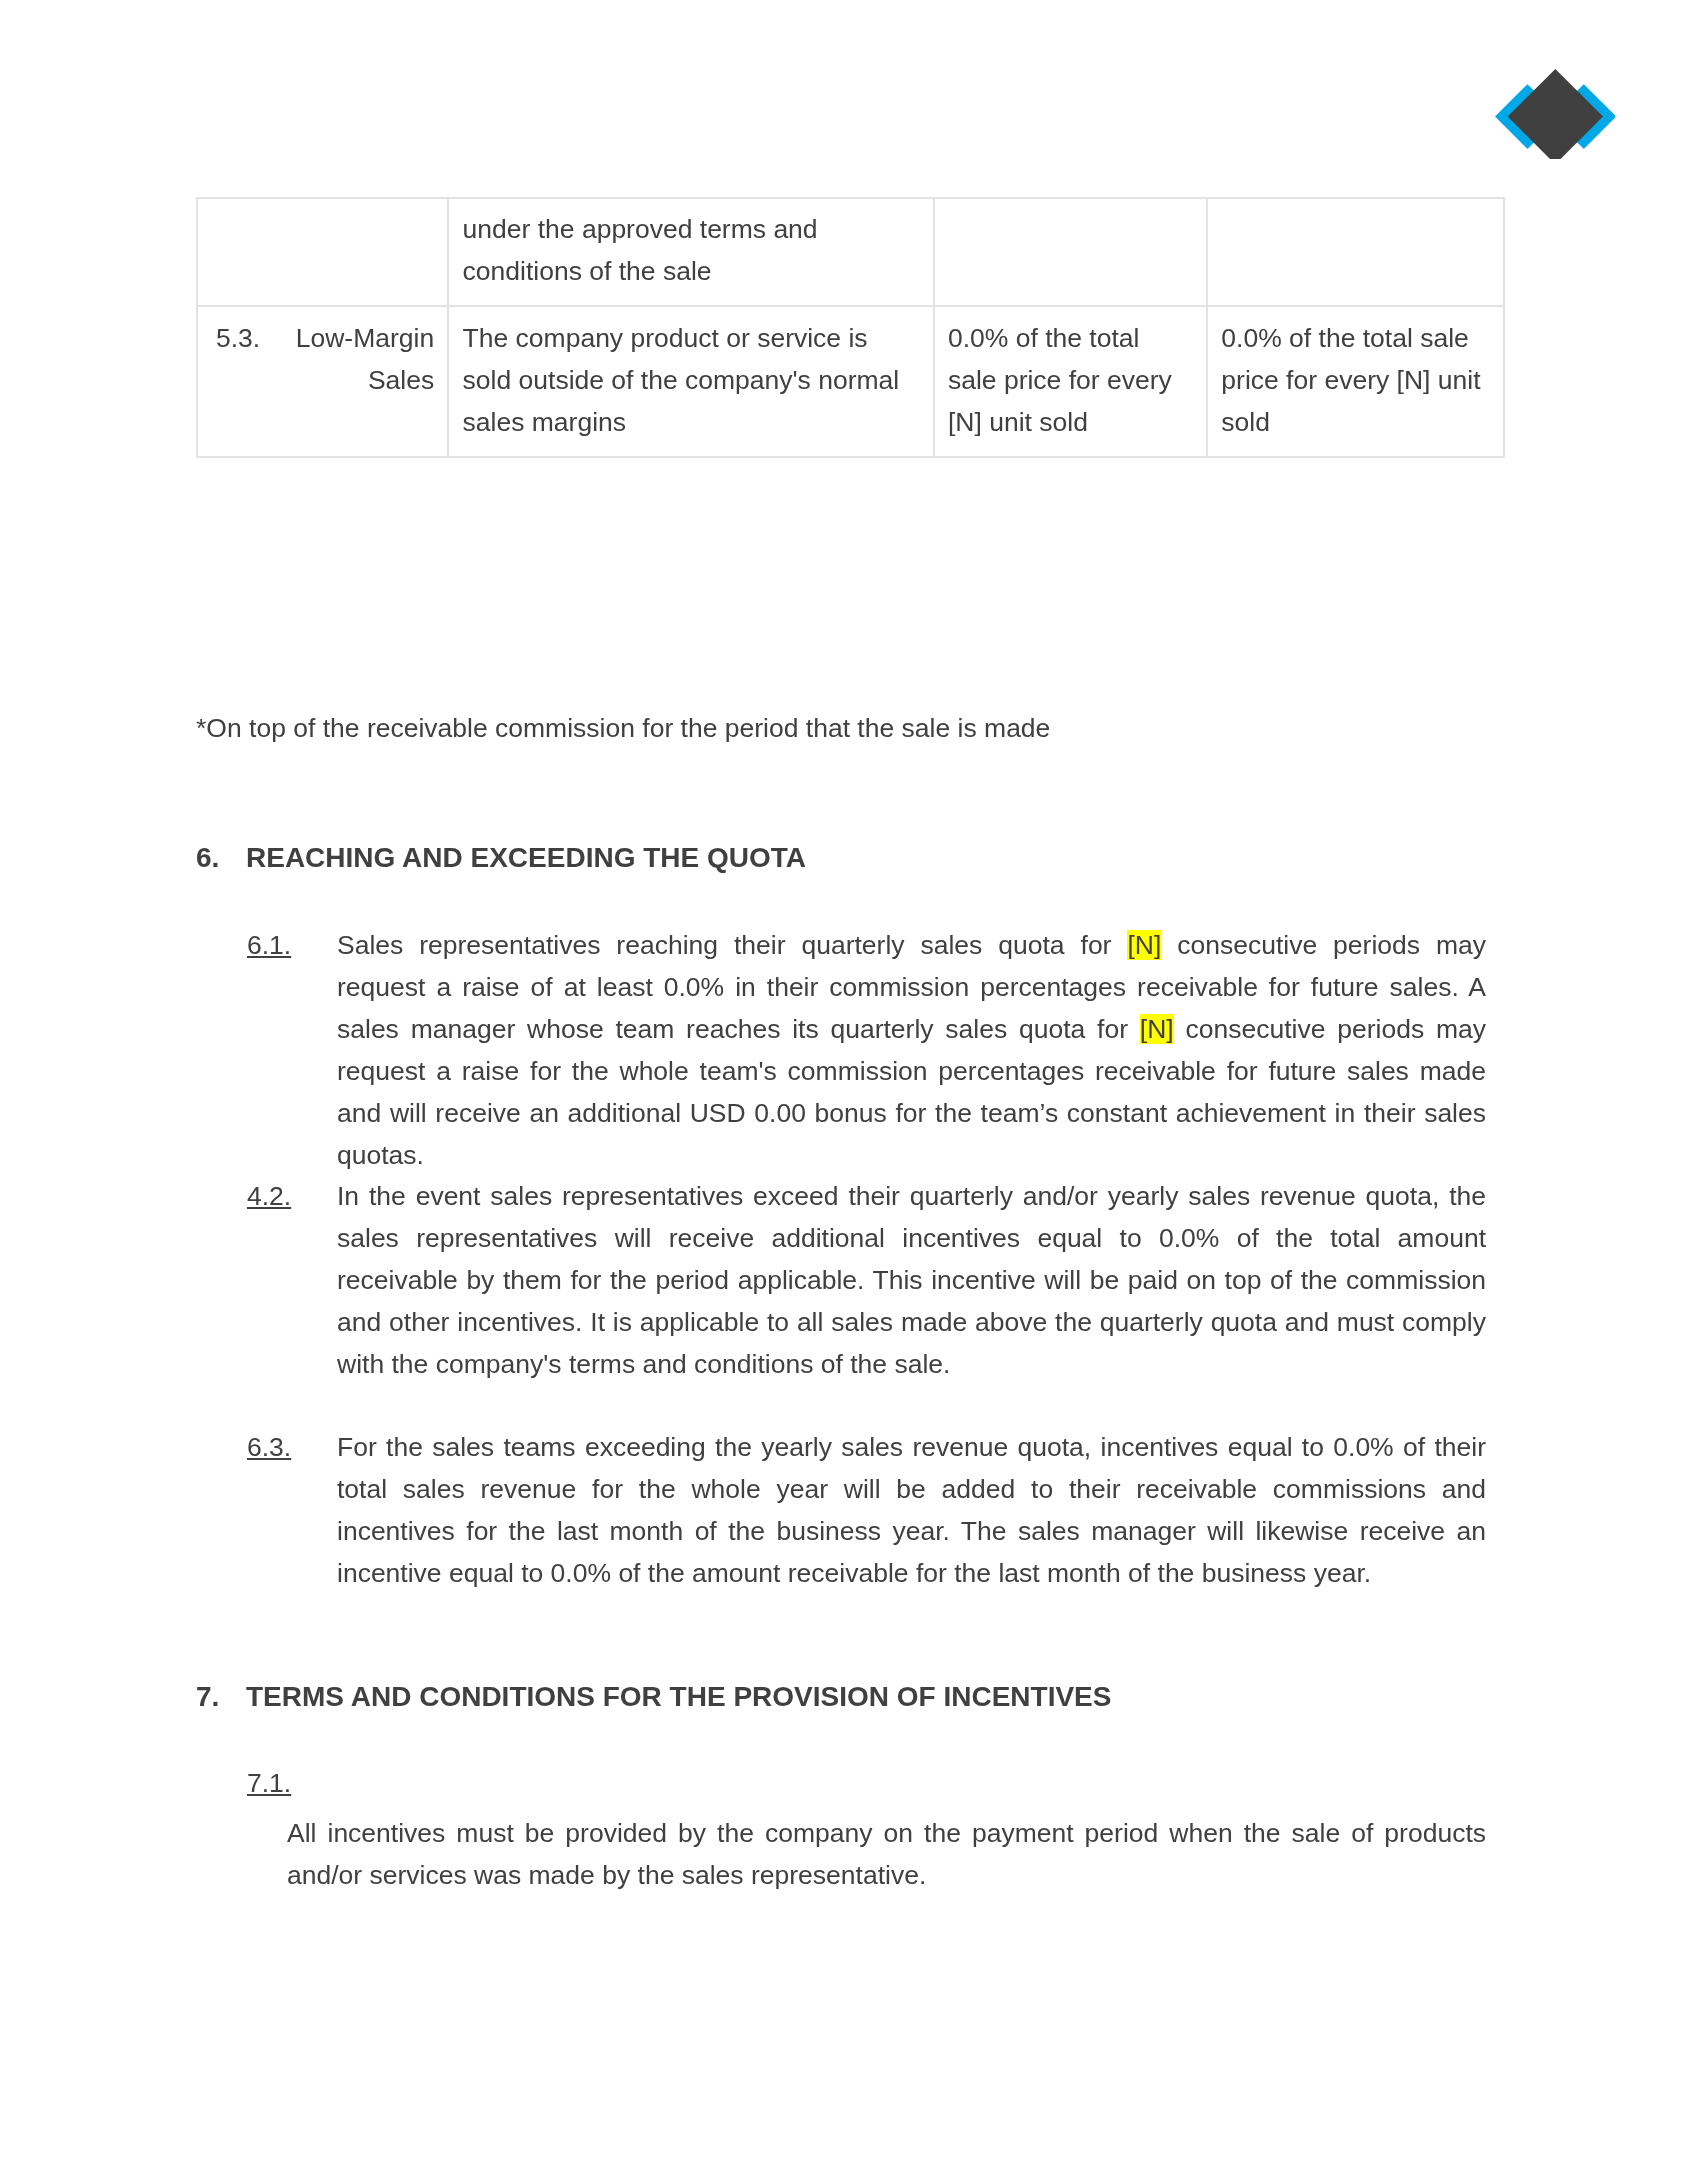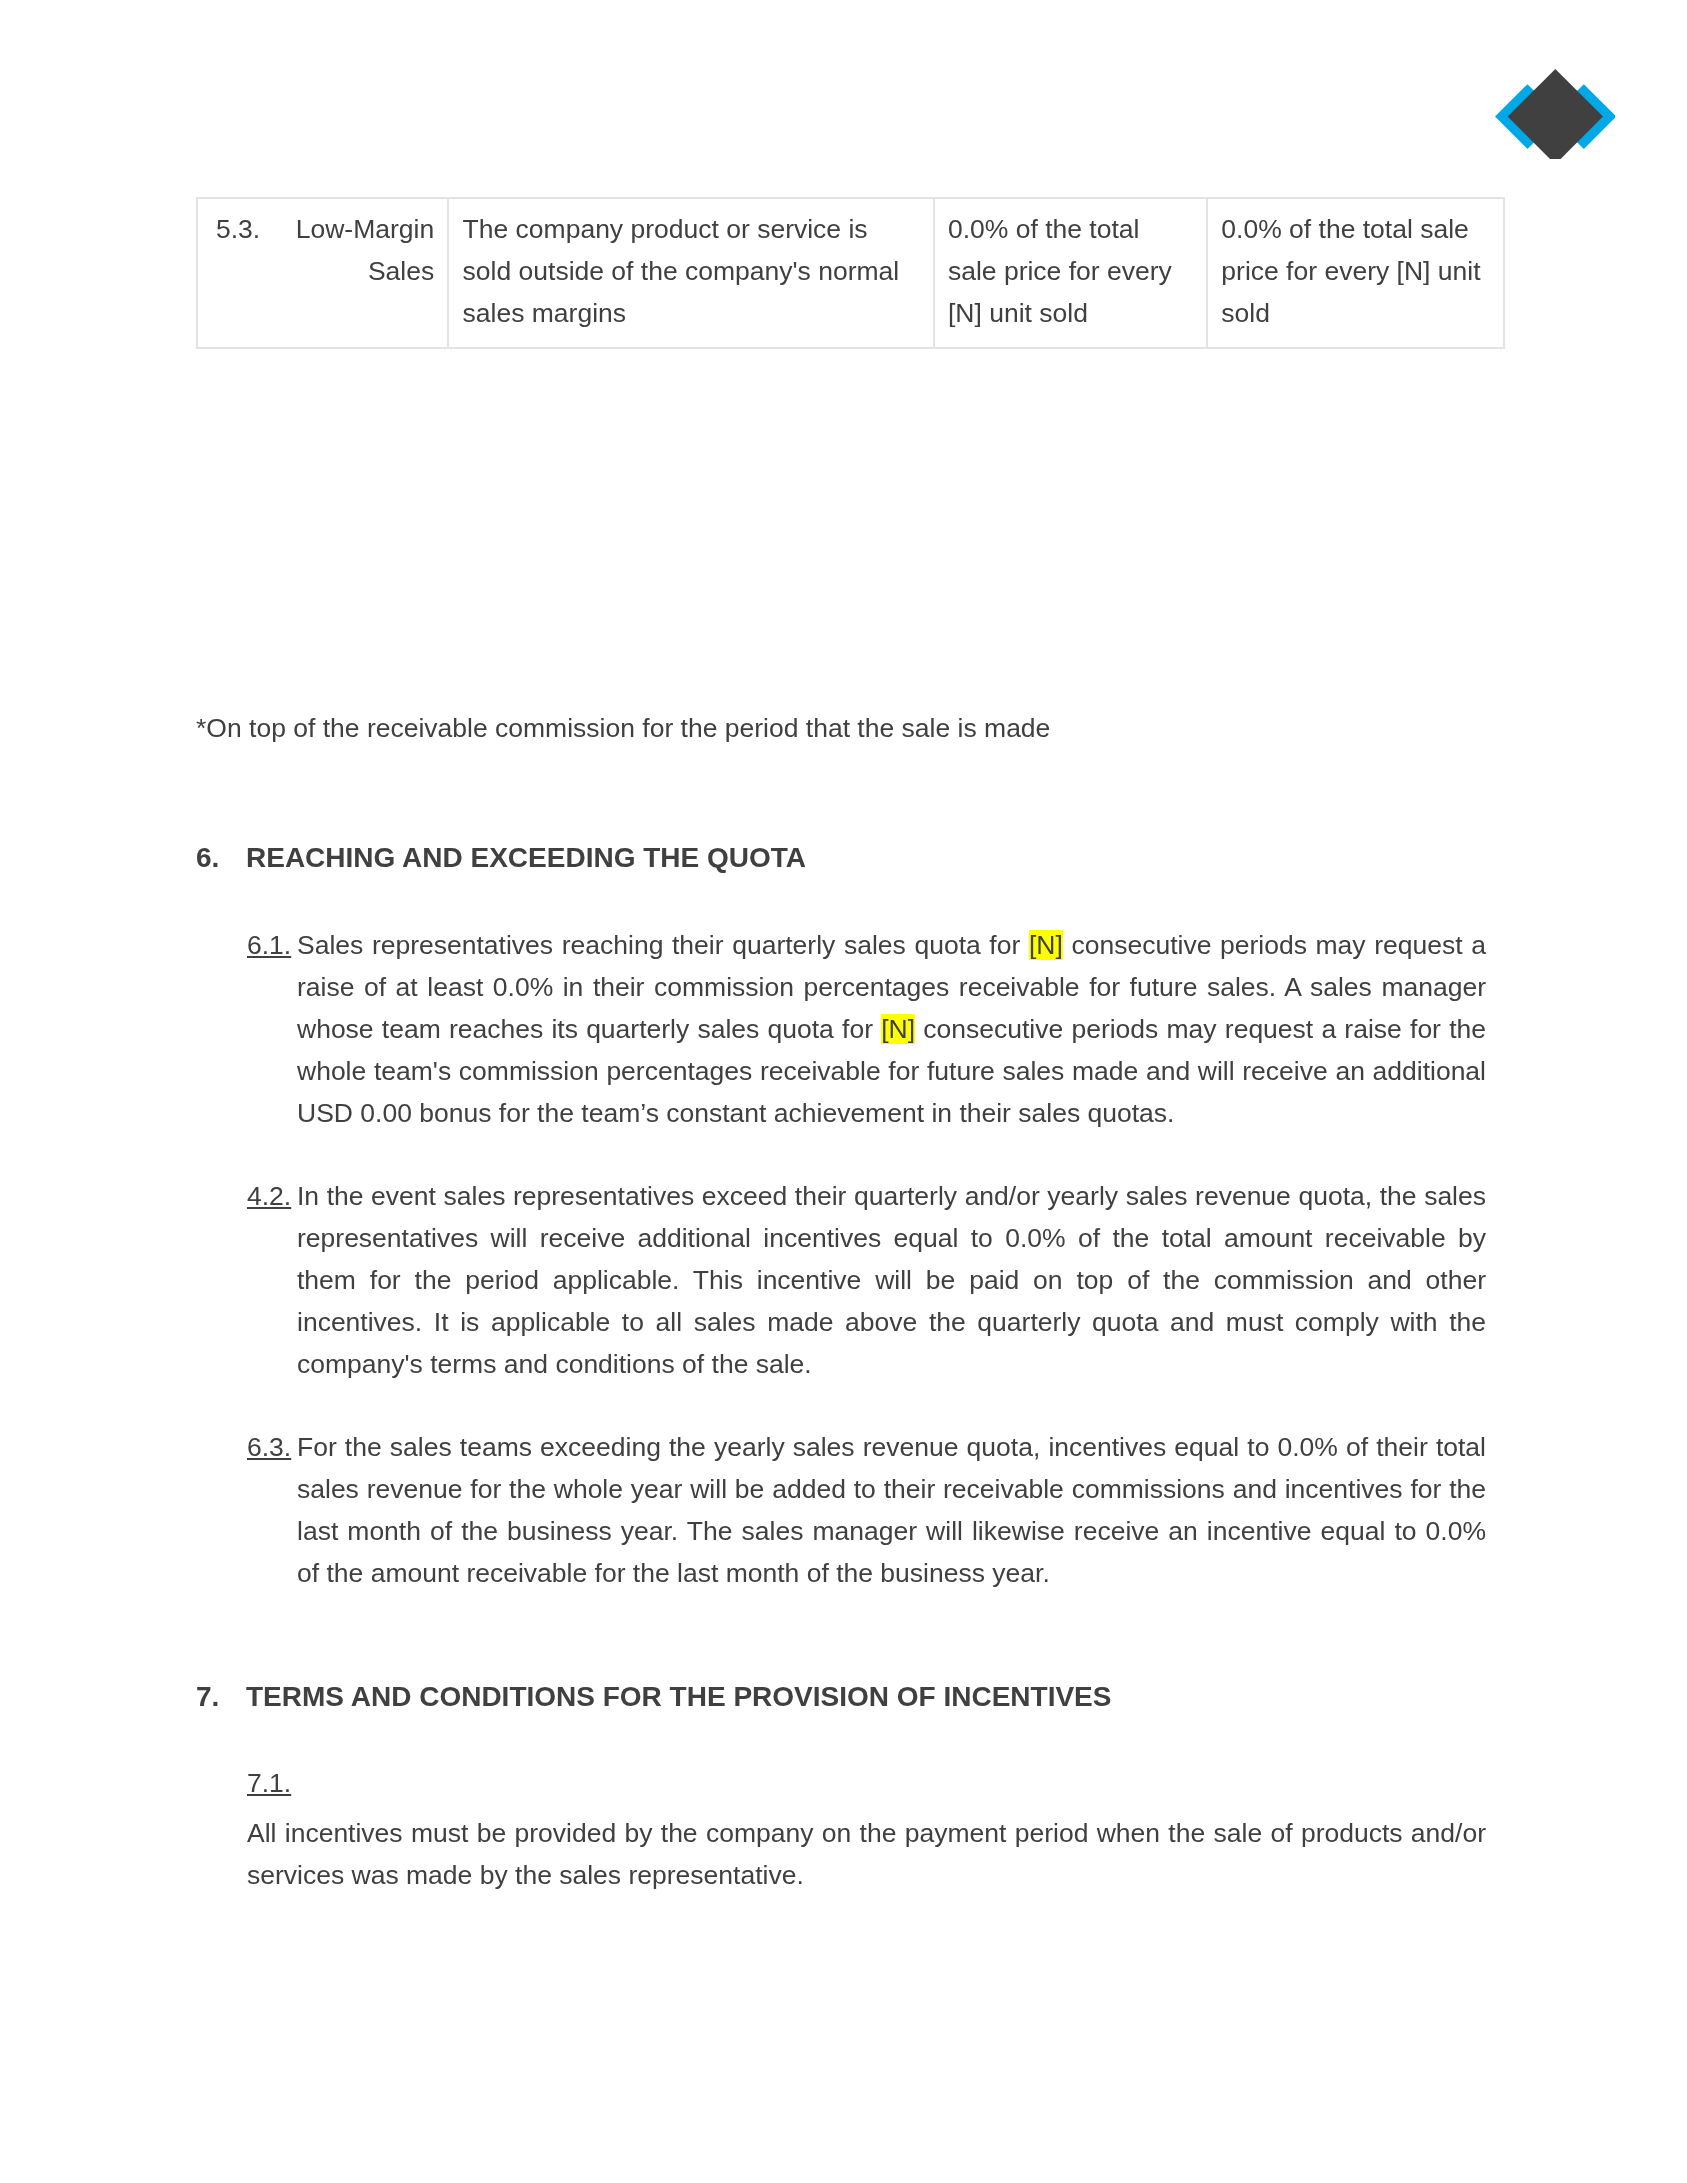--- a/index.html
+++ b/index.html
@@ -14,34 +14,45 @@
   td.c3 { width:245px; }
   td.c4 { width:268px; }
   .rowlabel { display:flex; }
   .rowlabel .num { flex:0 0 49px; }
   .rowlabel .lbl { flex:1; }
   .footnote { position:absolute; left:196px; top:707px; font-size:26.5px; line-height:42px; }
   h2.sec { position:absolute; left:196px; margin:0; font-size:28px; font-weight:bold; line-height:42px; display:flex; }
   h2.sec .n { width:50px; }
   .item { position:absolute; left:247px; width:1239px; font-size:26.5px; line-height:42px; display:flex; }
   .item .num { flex:0 0 50px;text-decoration:underline; }
-  .item .txt { flex:1; text-align:justify; }
+  .item .txt { flex:1; text-align:justify;margin-left:40px; }
   .hl { background:#ffff00; }
 </style>
 </head>
 <body>
 
 <svg class="logo" viewBox="0 0 190 160" style="position:absolute;left:1489px;top:53px;">
   <polygon points="58,47 107,96 58,145 9,96" fill="#00a8e8"></polygon>
   <polygon points="143,47 192,96 143,145 94,96" fill="#00a8e8"></polygon>
   <polygon points="100,24 172,96 100,168 28,96" fill="#404040"></polygon>
 </svg>
 
 <table class="rules">
   <tbody>
+      <tr>
+    <td class="c1">
+      <div class="rowlabel">
+            <span class="num"></span>
+            <span class="lbl"></span>
+          </div>
+    </td>
+    <td class="c2">under the approved terms and conditions of the sale</td>
+    <td class="c3"></td>
+    <td class="c4"></td>
+  </tr>
   <tr>
     <td class="c1">
       <div class="rowlabel">
             <span class="num">5.3.</span>
             <span class="lbl">Low-Margin Sales</span>
           </div>
     </td>
     <td class="c2">The company product or service is sold outside of the company's normal sales margins</td>
     <td class="c3">0.0% of the total sale price for every [N] unit sold</td>
     <td class="c4">0.0% of the total sale price for every [N] unit sold</td>

